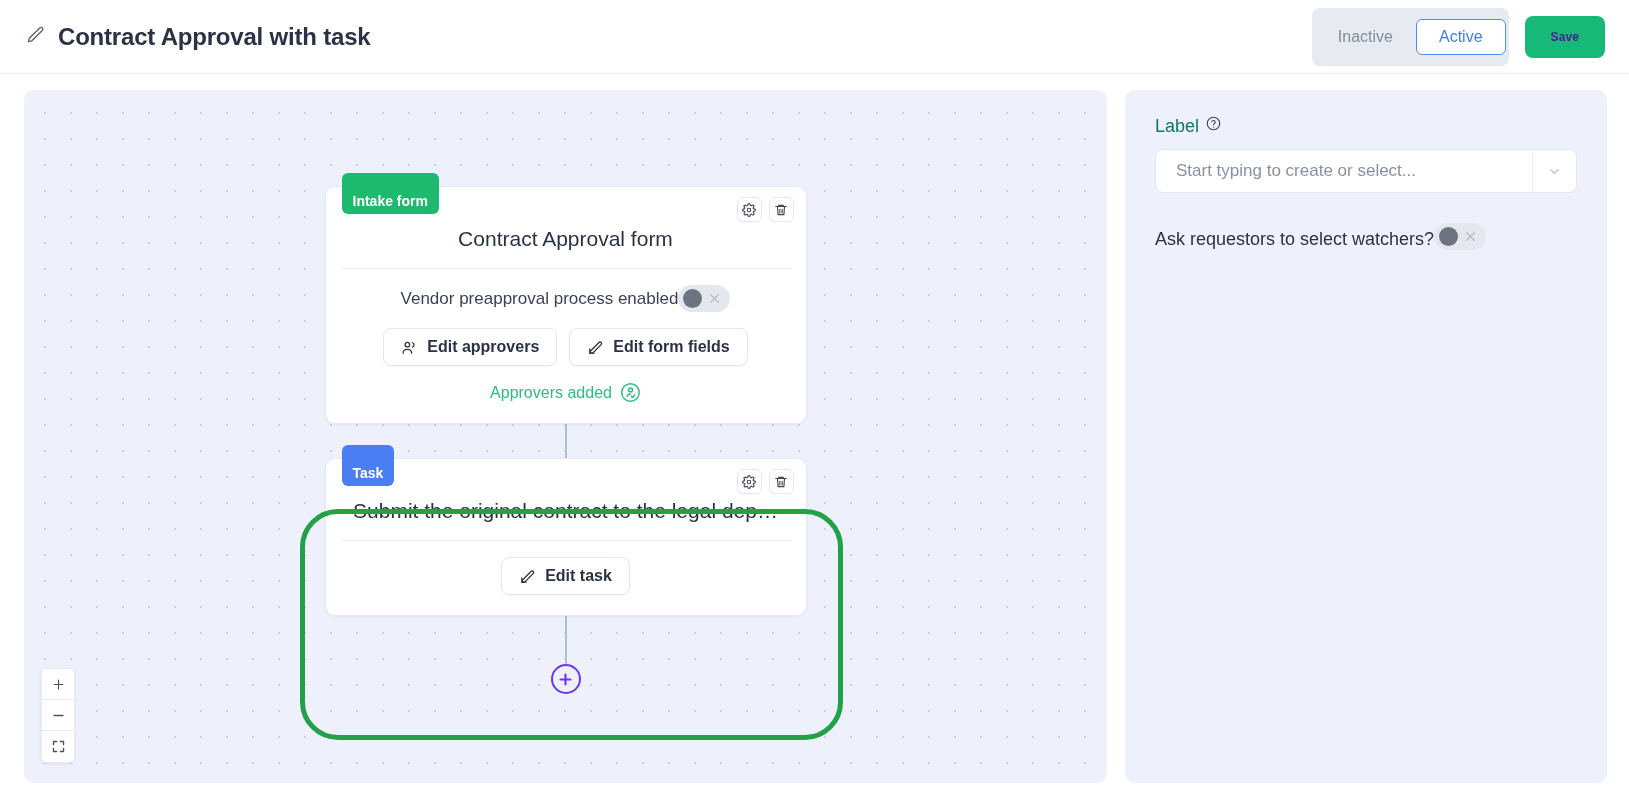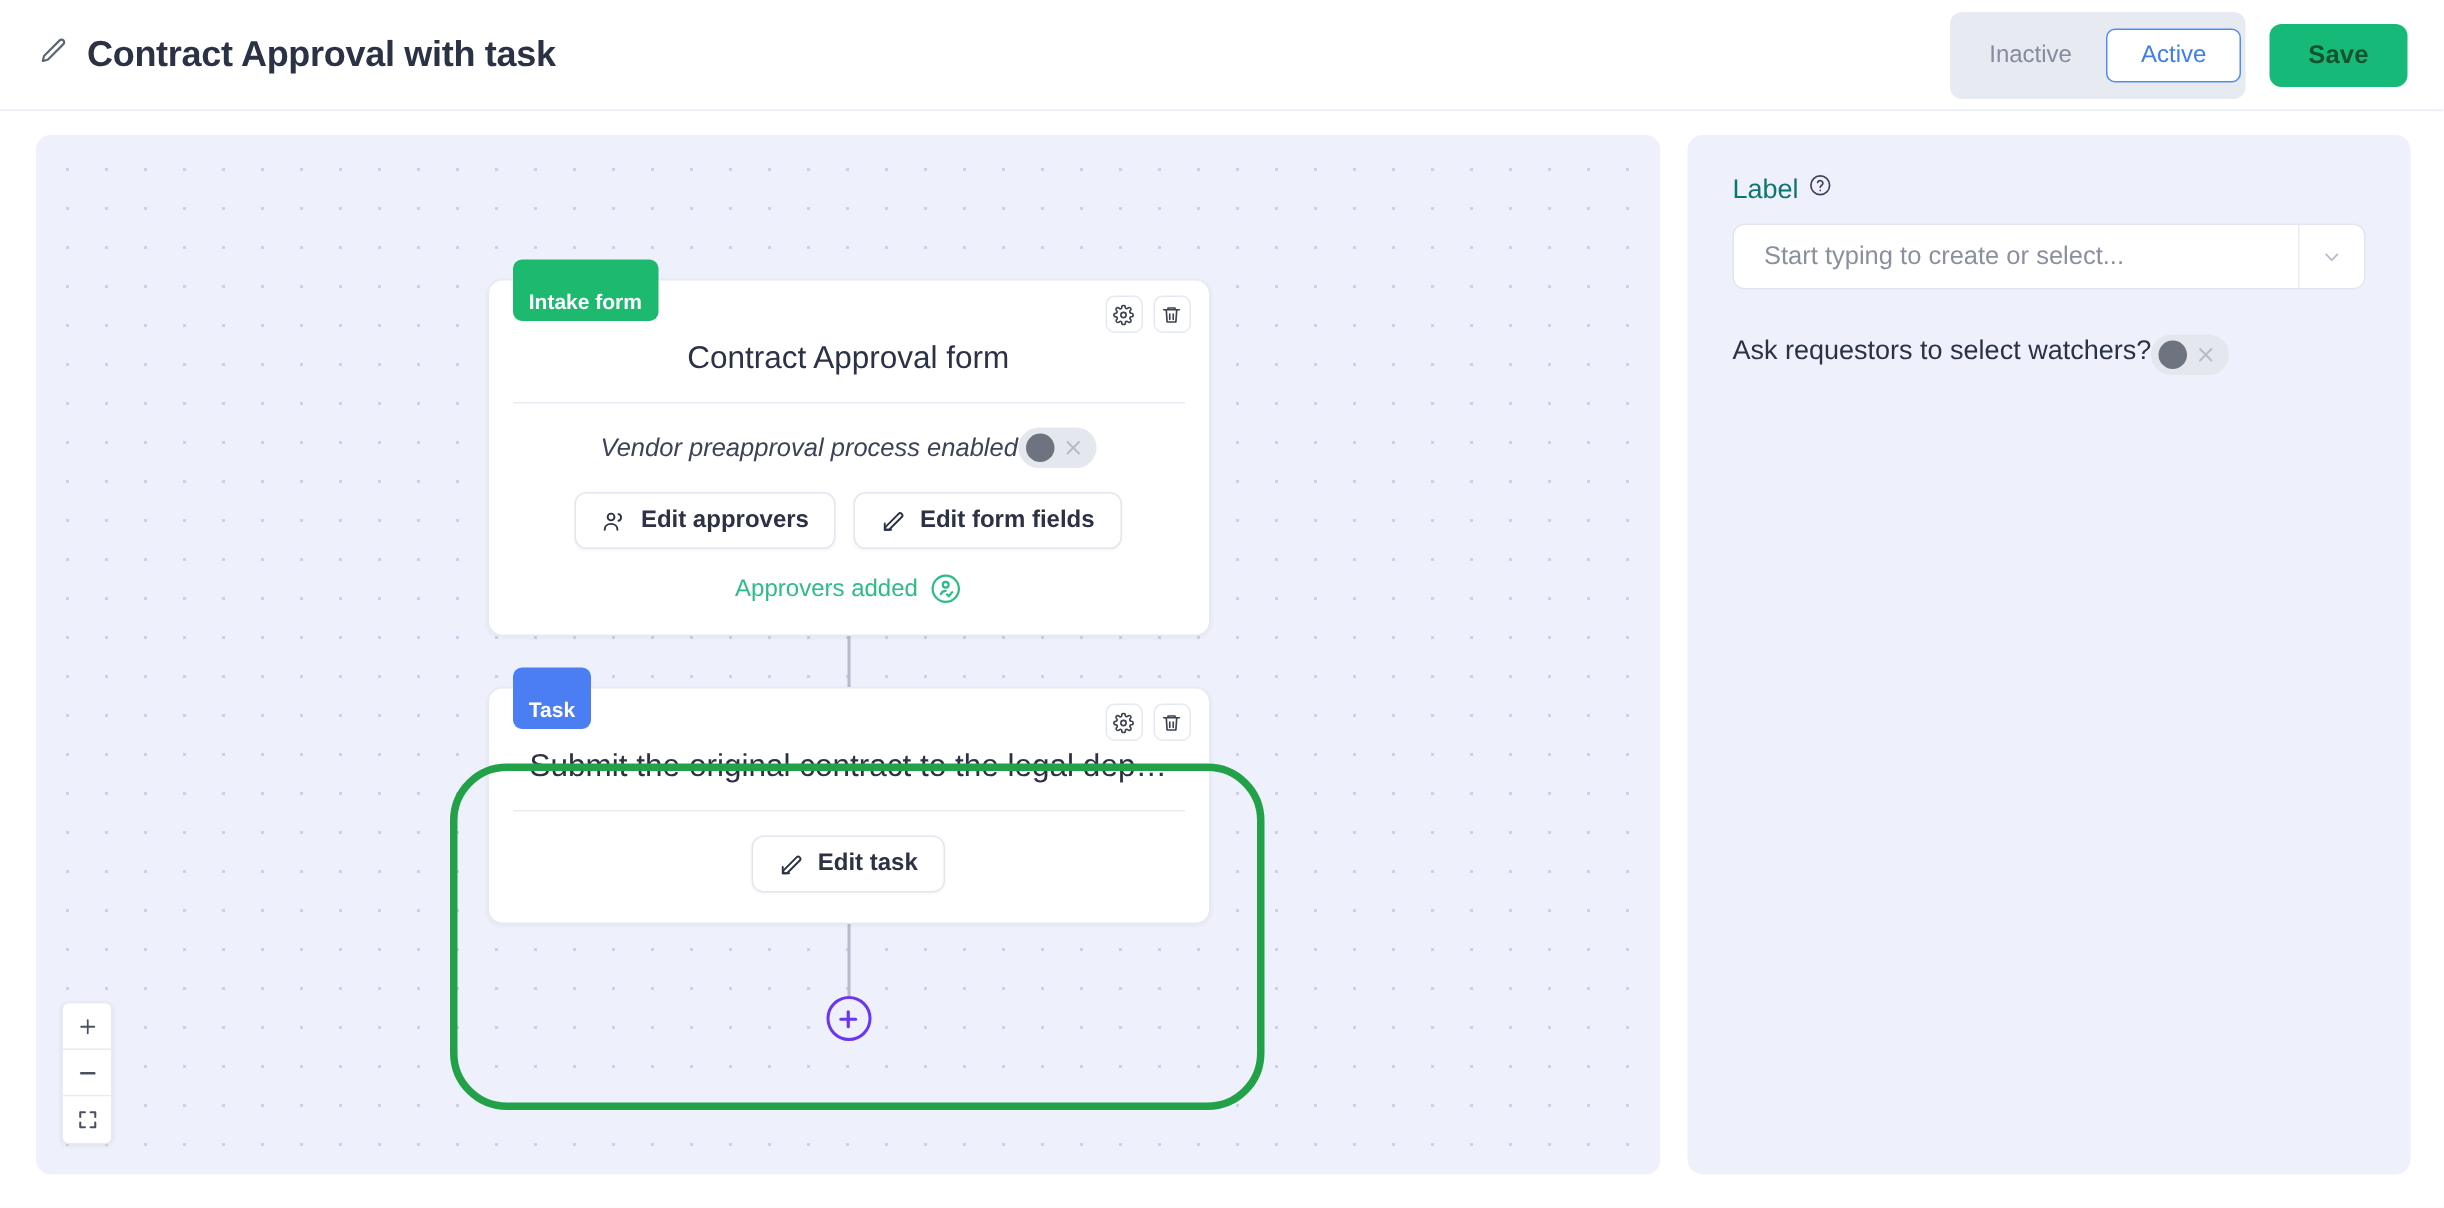--- a/index.html
+++ b/index.html
@@ -62,21 +62,21 @@
   .seg-btn.active {
     background: #ffffff;
     border: 1px solid #4d8df6;
     color: #3c7ef0;
   }
 
   .save-btn {
     height: 42px; padding: 0 26px;
     background: #17b978;
     border: none; border-radius: 8px;
-    color: #14532d; font-size: 17px; font-weight: 700;
+    color: #4c1d95; font-size: 12px; font-weight: 700;
     letter-spacing: 0.1px;
     cursor: pointer;
   }
 
   
   .body {
     display: flex;
     gap: 18px;
     padding: 16px 22px 22px 24px;
     height: calc(805px - 74px);
@@ -147,21 +147,20 @@
     overflow: hidden;
     text-overflow: ellipsis;
   }
   .node-divider { height: 1px; background: #e9ecf3; margin: 0 16px; }
   .node-body { padding: 16px 16px 20px; }
 
   .toggle-row {
     display: flex; align-items: center; justify-content: center;
     gap: 0;
     margin-bottom: 16px;
-    font-style: italic;
   }
   .toggle-label { font-size: 17px; color: #3c4357; }
   .switch {
     display: flex; align-items: center;
     width: 52px; height: 27px;
     background: #e4e7ee;
     border-radius: 14px;
     padding: 0 5px;
     gap: 6px;
     cursor: pointer;
@@ -274,21 +273,21 @@
   }
   .select-arrow {
     width: 44px; height: 100%;
     display: flex; align-items: center; justify-content: center;
     border-left: 1px solid #eaedf3;
     color: #b6bbc6;
   }
   .select-arrow svg { width: 15px; height: 15px; }
 
   .panel-row {
-    display: flex; align-items: flex-start; 
+    display: flex; align-items: flex-end; 
     margin-top: 30px;
   }
   .panel-row-label { font-size: 18px; color: #2b3245; }
 </style>
 </head>
 <body>
 
 <div class="header">
   <div class="title-wrap">
     <span>

